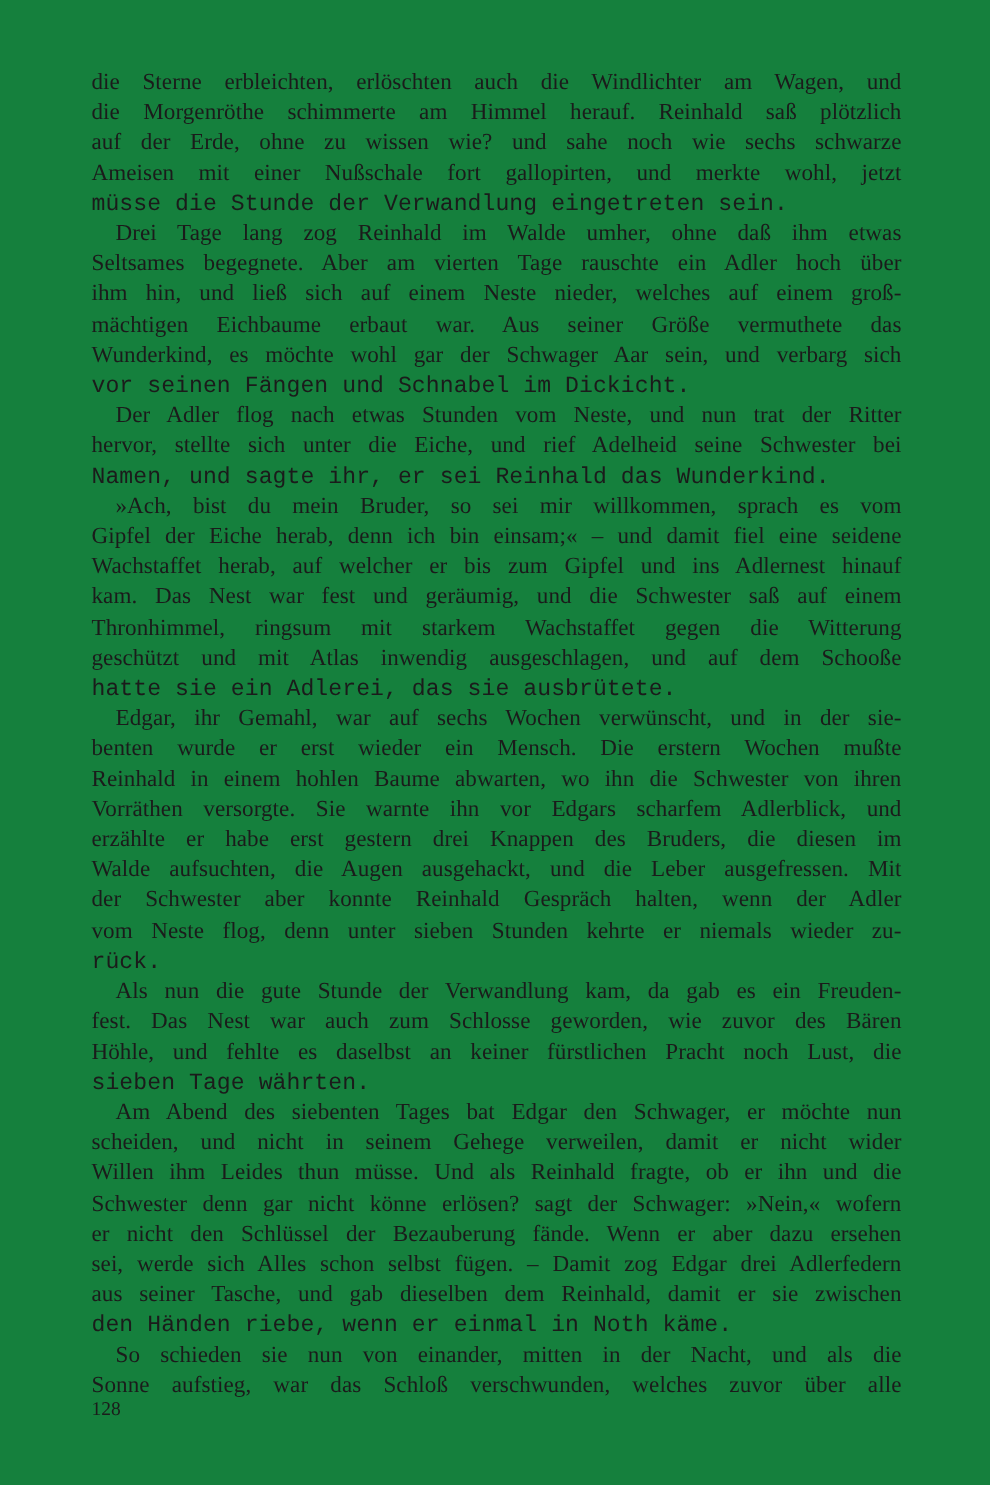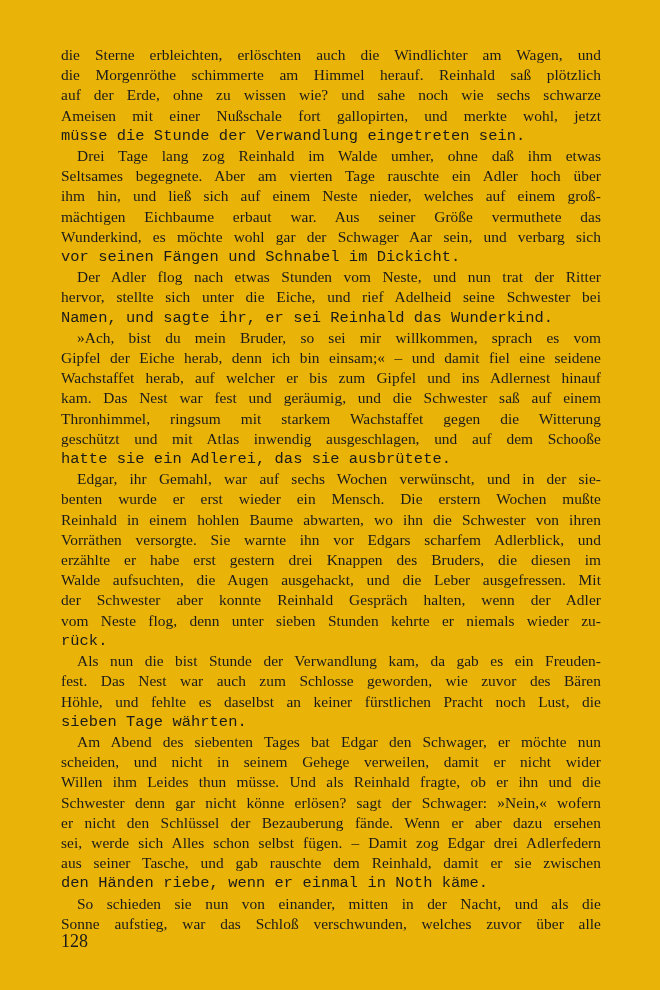--- a/index.html
+++ b/index.html
@@ -1,21 +1,21 @@
 <!DOCTYPE html>
 <html><head>
 <meta charset="utf-8">
 <style>
   * { margin: 0; padding: 0; box-sizing: border-box; }
   html, body { background: #ffffff; }
   .book-page {
     position: relative;
     width: 660px;
     height: 990px;
-    background: #eab308;
+    background: #15803d;
     font-family: "Liberation Serif", serif;
     color: #1b1b1b;
     overflow: hidden;
   }
   .text-block {
     position: absolute;
     top: 45px;
     left: 61px;
     width: 540px;
     font-size: 15.4px;
@@ -30,21 +30,21 @@
     text-align-last: left;
     font-family: Liberation Mono, monospace;
   }
   .line.indent {
     text-indent: 16px;
   }
   .page-number {
     position: absolute;
     left: 61px;
     top: 931px;
-    font-size: 18px;
+    font-size: 13px;
     color: #1b1b1b;
   }
 </style>
 </head>
 <body>
 
 <div class="book-page">
   <div class="text-block">
       <div class="line">die Sterne erbleichten, erlöschten auch die Windlichter am Wagen, und</div>
       <div class="line">die Morgenröthe schimmerte am Himmel herauf. Reinhald saß plötzlich</div>
@@ -69,29 +69,29 @@
       <div class="line lastline">hatte sie ein Adlerei, das sie ausbrütete.</div>
       <div class="line indent">Edgar, ihr Gemahl, war auf sechs Wochen verwünscht, und in der sie-</div>
       <div class="line">benten wurde er erst wieder ein Mensch. Die erstern Wochen mußte</div>
       <div class="line">Reinhald in einem hohlen Baume abwarten, wo ihn die Schwester von ihren</div>
       <div class="line">Vorräthen versorgte. Sie warnte ihn vor Edgars scharfem Adlerblick, und</div>
       <div class="line">erzählte er habe erst gestern drei Knappen des Bruders, die diesen im</div>
       <div class="line">Walde aufsuchten, die Augen ausgehackt, und die Leber ausgefressen. Mit</div>
       <div class="line">der Schwester aber konnte Reinhald Gespräch halten, wenn der Adler</div>
       <div class="line">vom Neste flog, denn unter sieben Stunden kehrte er niemals wieder zu-</div>
       <div class="line lastline">rück.</div>
-      <div class="line indent">Als nun die bist Stunde der Verwandlung kam, da gab es ein Freuden-</div>
+      <div class="line indent">Als nun die gute Stunde der Verwandlung kam, da gab es ein Freuden-</div>
       <div class="line">fest. Das Nest war auch zum Schlosse geworden, wie zuvor des Bären</div>
       <div class="line">Höhle, und fehlte es daselbst an keiner fürstlichen Pracht noch Lust, die</div>
       <div class="line lastline">sieben Tage währten.</div>
       <div class="line indent">Am Abend des siebenten Tages bat Edgar den Schwager, er möchte nun</div>
       <div class="line">scheiden, und nicht in seinem Gehege verweilen, damit er nicht wider</div>
       <div class="line">Willen ihm Leides thun müsse. Und als Reinhald fragte, ob er ihn und die</div>
       <div class="line">Schwester denn gar nicht könne erlösen? sagt der Schwager: »Nein,« wofern</div>
       <div class="line">er nicht den Schlüssel der Bezauberung fände. Wenn er aber dazu ersehen</div>
       <div class="line">sei, werde sich Alles schon selbst fügen. – Damit zog Edgar drei Adlerfedern</div>
-      <div class="line">aus seiner Tasche, und gab rauschte dem Reinhald, damit er sie zwischen</div>
+      <div class="line">aus seiner Tasche, und gab dieselben dem Reinhald, damit er sie zwischen</div>
       <div class="line lastline">den Händen riebe, wenn er einmal in Noth käme.</div>
       <div class="line indent">So schieden sie nun von einander, mitten in der Nacht, und als die</div>
       <div class="line">Sonne aufstieg, war das Schloß verschwunden, welches zuvor über alle</div>
     </div>
   <div class="page-number">128</div>
 </div>
 
 </body></html>

